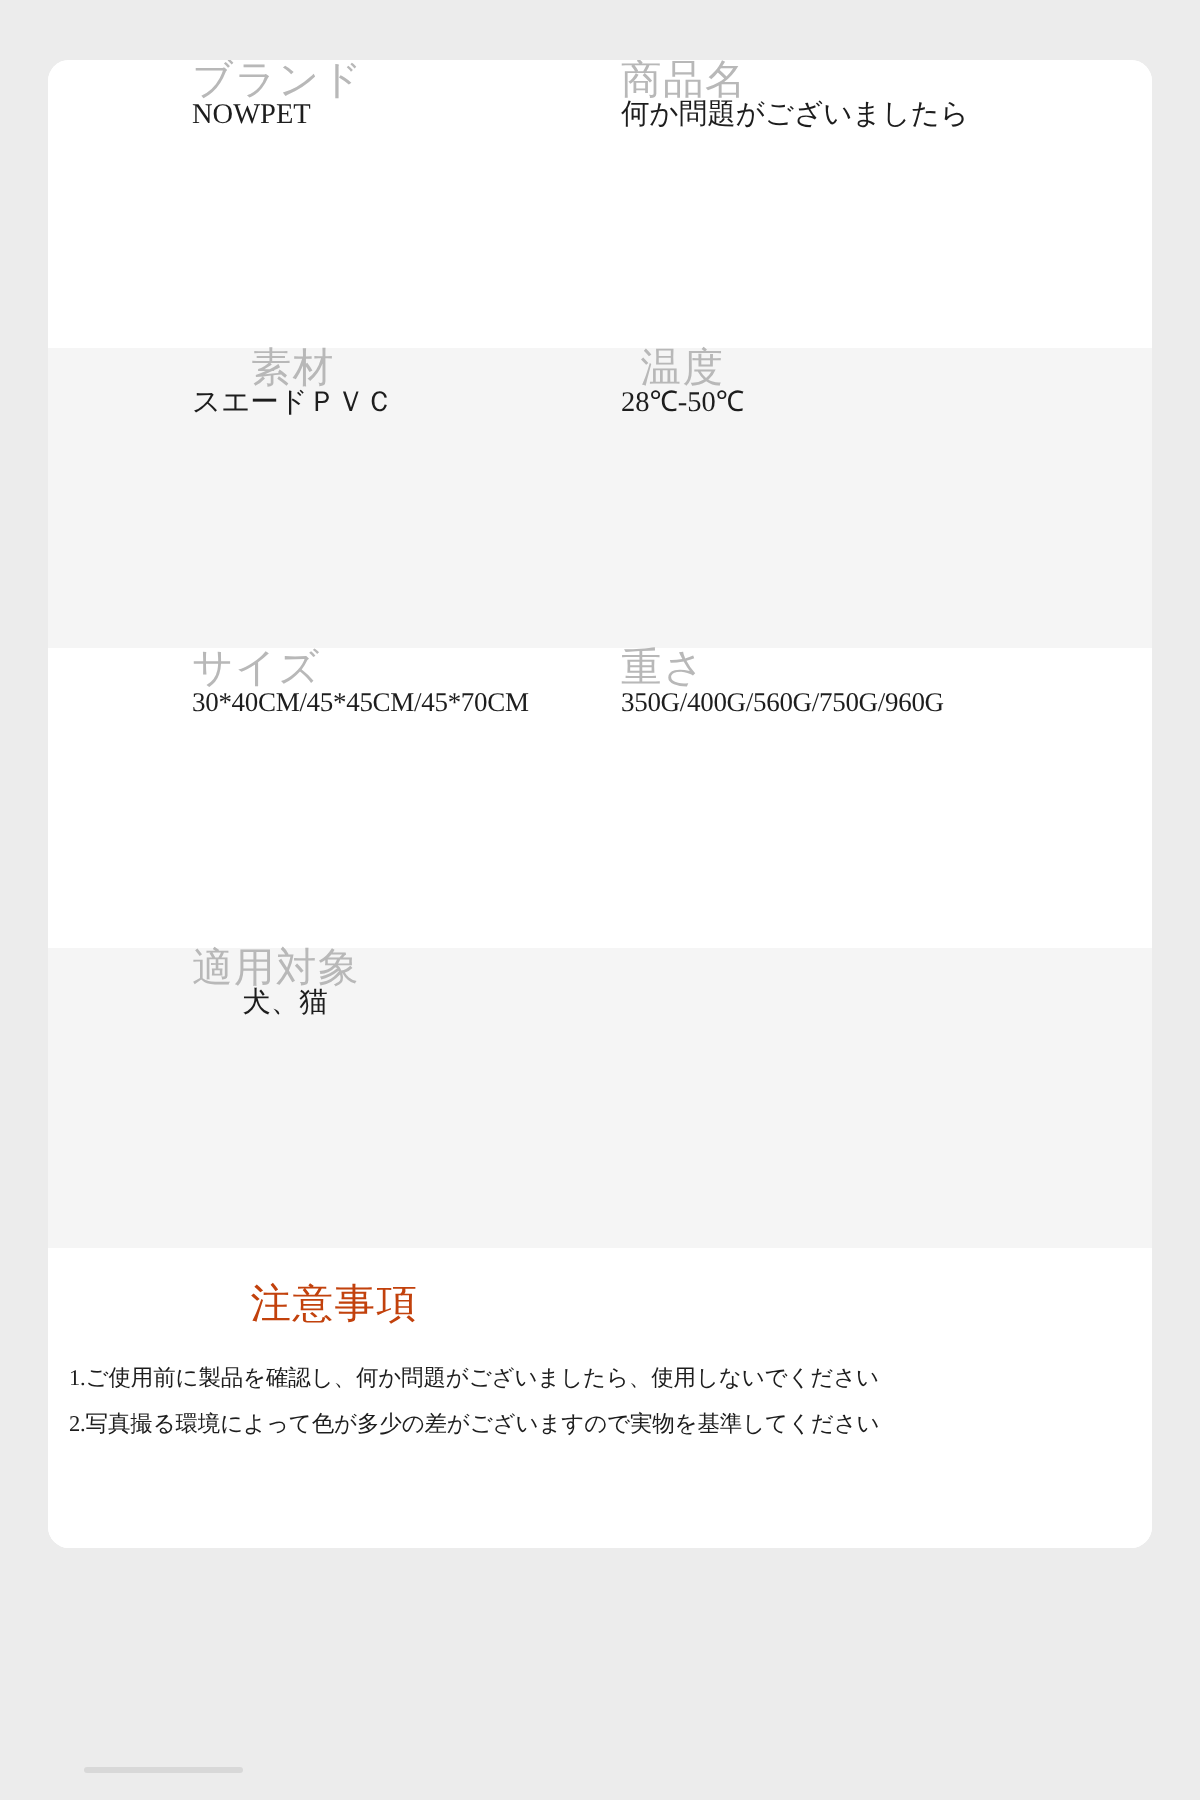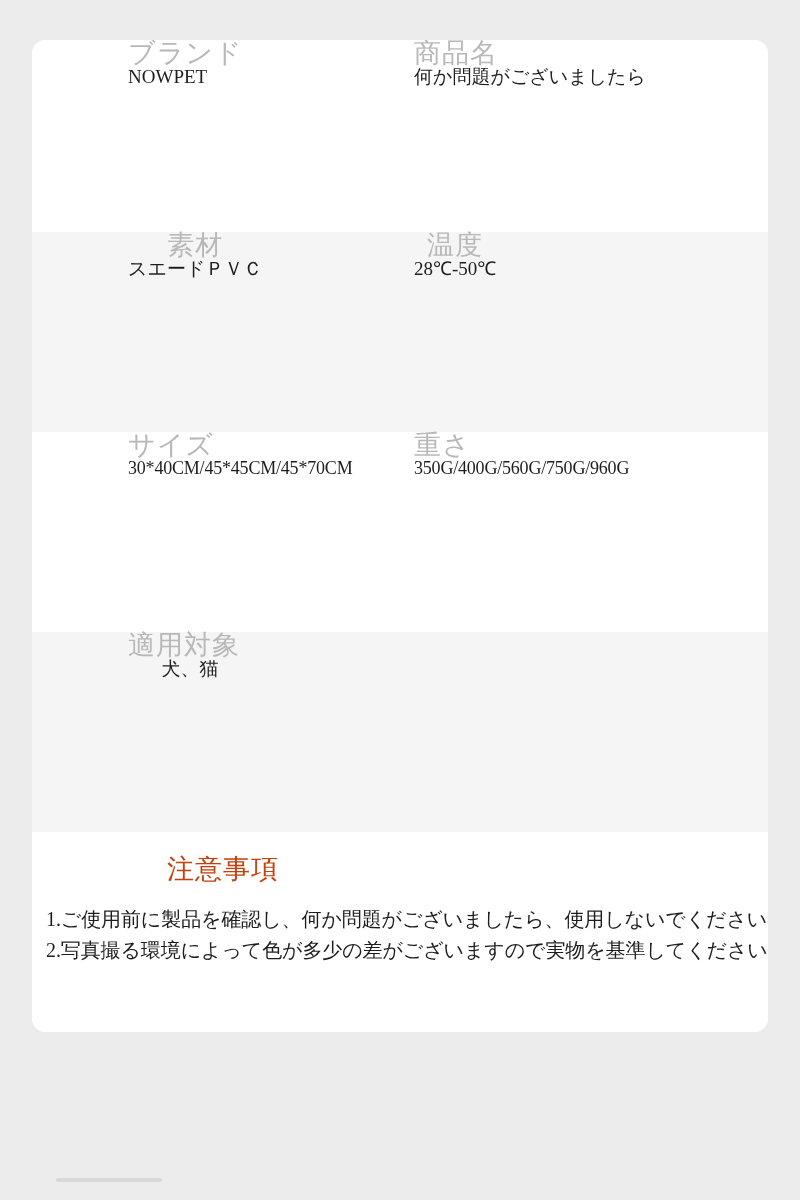--- a/index.html
+++ b/index.html
@@ -114,21 +114,21 @@
     line-height: 1;
   }
   .notes-list {
     position: absolute;
     left: 14px;
     top: 72px;
     width: 712px;
   }
   .note-item {
     color: #1d1d1d;
-    font-size: 20px;
+    font-size: 15px;
     line-height: 31px;
     white-space: nowrap;
     letter-spacing: -0.1px;
   }
 
   .bottom-bar {
     position: absolute;
     left: 56px;
     bottom: 18px;
     width: 106px;

